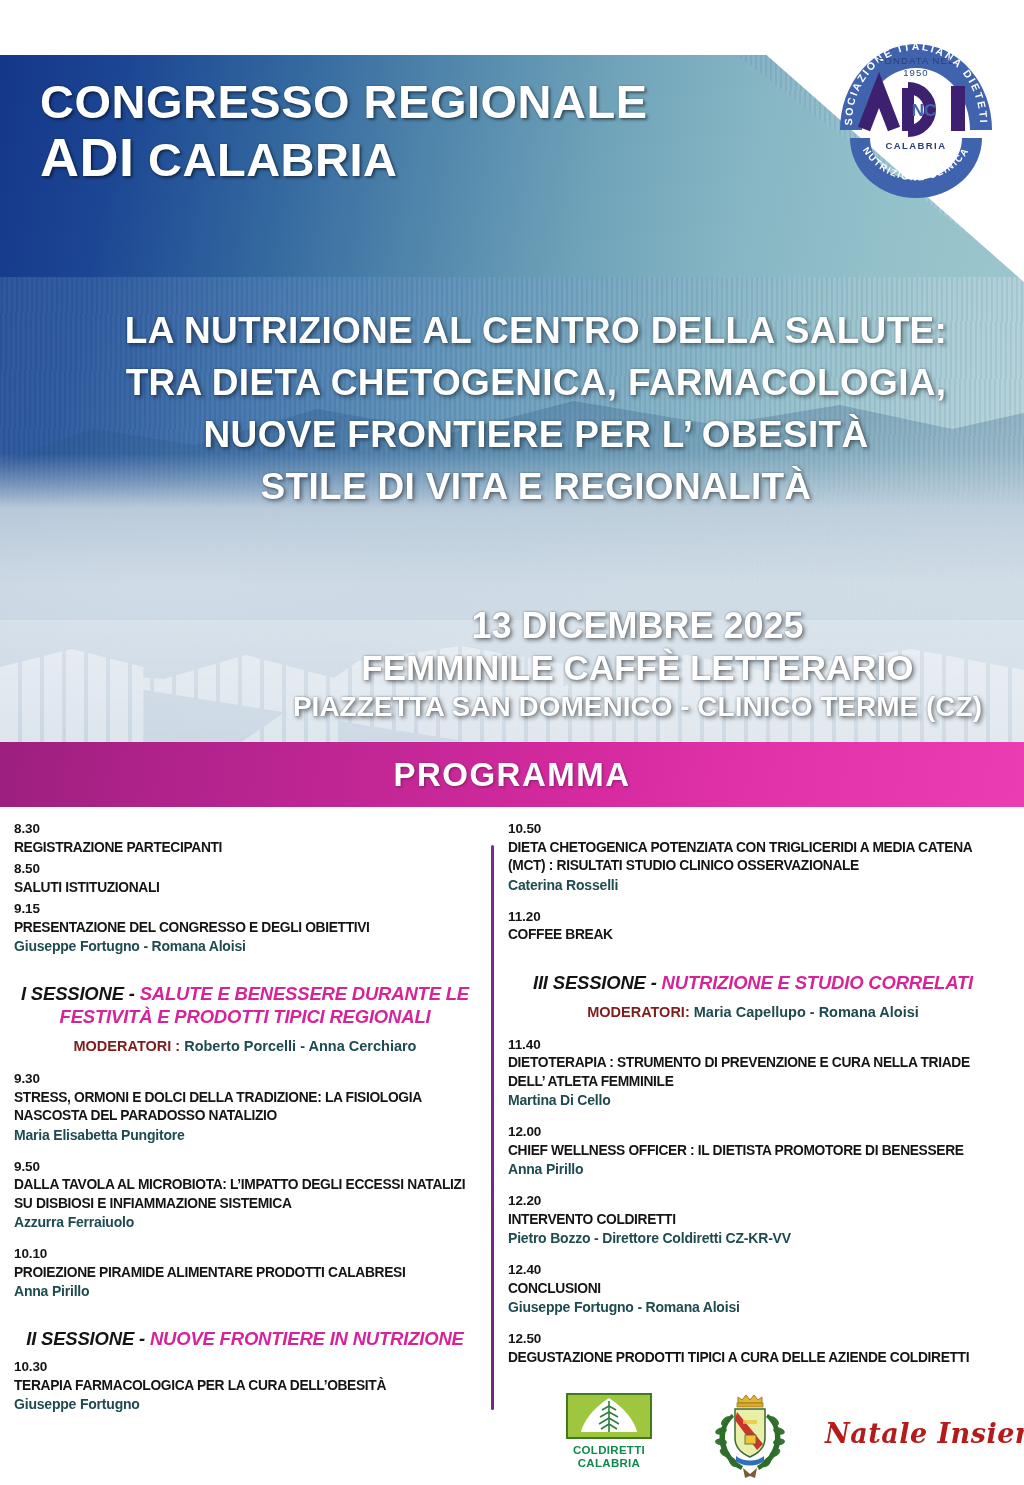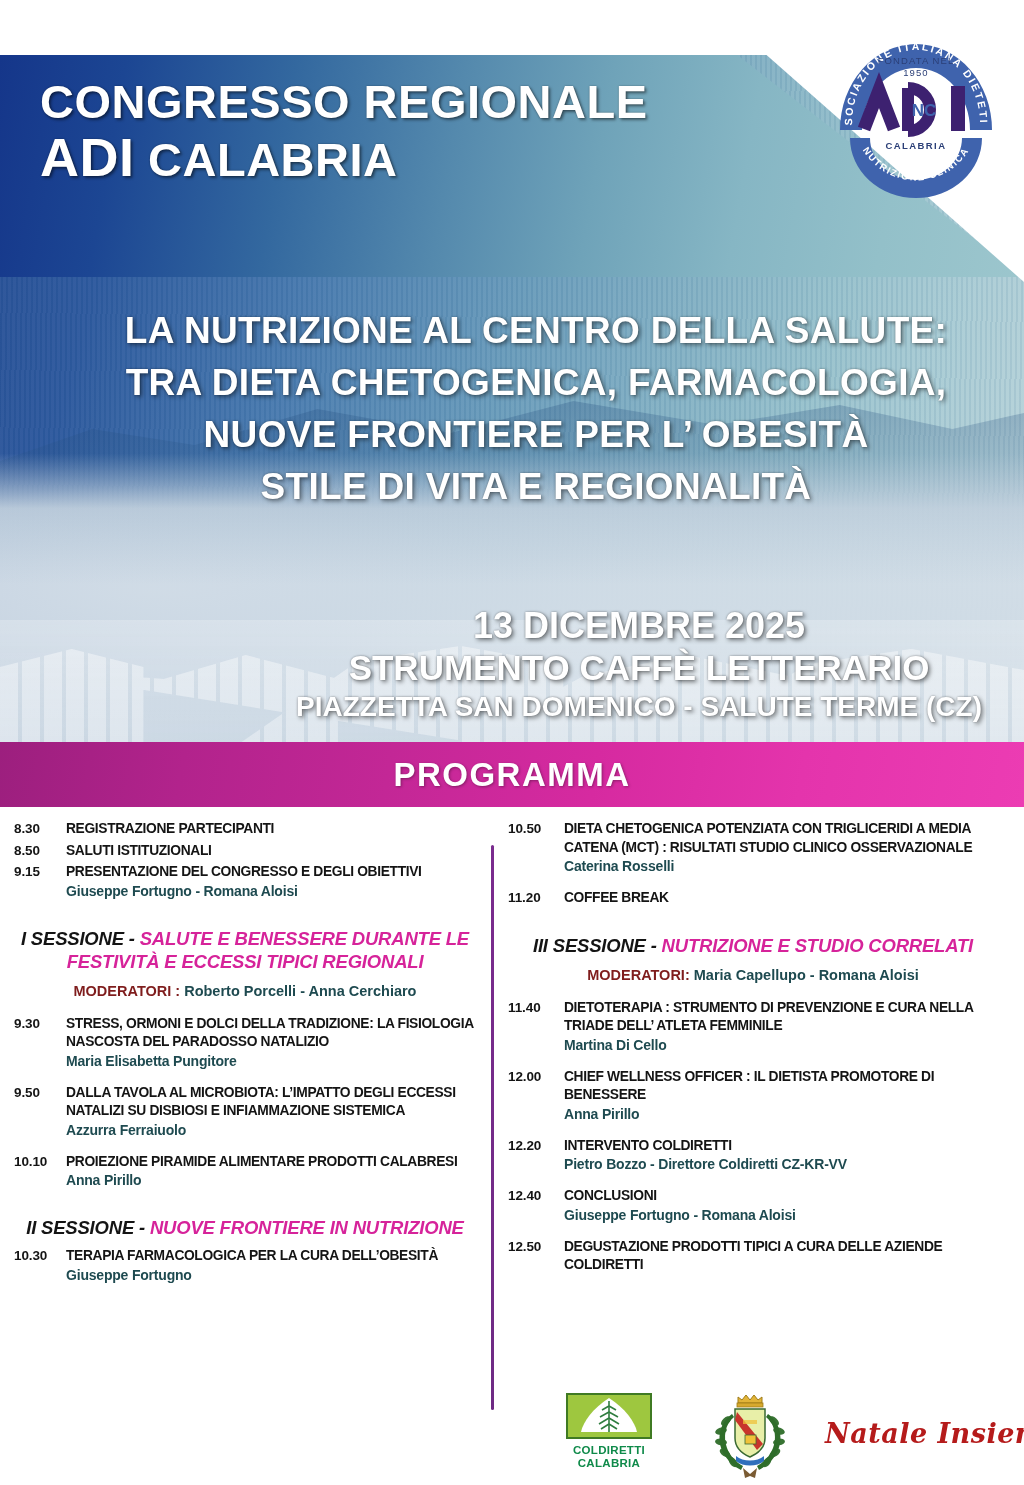--- a/index.html
+++ b/index.html
@@ -98,21 +98,21 @@
 
   
   .body-wrap{position:absolute;left:0;top:820px;width:1024px;height:600px;}
   .divider{position:absolute;left:491px;top:25px;width:3px;height:565px;
            background:linear-gradient(to bottom,#7a2b8e,#6e2a84);border-radius:2px;}
 
   .col{position:absolute;top:0;}
   .col-left{left:14px;width:462px;}
   .col-right{left:508px;width:490px;}
 
-  .item{display:flex;margin-bottom:13px;}
+  .item{display:flex;margin-bottom:13px;flex-direction:column;}
   .item .time{
     flex:0 0 auto;width:52px;color:#141414;font-weight:bold;
     font-size:13.5px;line-height:18.5px;letter-spacing:-.1px;white-space:nowrap;
   }
   .col-right .item .time{width:56px;}
   .item .body{flex:1 1 auto;}
   .item .title{
     color:#141414;font-weight:bold;font-size:13.8px;line-height:18.5px;
     letter-spacing:-.35px;text-transform:uppercase;
   }
@@ -168,22 +168,22 @@
 
     <div class="hero-subtitle">
       <span>LA NUTRIZIONE AL CENTRO DELLA SALUTE:</span>
       <span>TRA DIETA CHETOGENICA, FARMACOLOGIA,</span>
       <span>NUOVE FRONTIERE PER L’ OBESITÀ</span>
       <span>STILE DI VITA E REGIONALITÀ</span>
     </div>
 
     <div class="hero-venue">
       <span class="v1">13 DICEMBRE 2025</span>
-      <span class="v2">STRUMENTO CAFFÈ LETTERARIO</span>
-      <span class="v3">PIAZZETTA SAN DOMENICO - SALUTE TERME (CZ)</span>
+      <span class="v2">FEMMINILE CAFFÈ LETTERARIO</span>
+      <span class="v3">PIAZZETTA SAN DOMENICO - CLINICO TERME (CZ)</span>
     </div>
 
     <div class="adi-logo">
       <svg viewBox="0 0 172 192" width="172" height="192" aria-hidden="true">
         <defs>
           <path id="arcTop" d="M 22,112 A 64,74 0 0 1 150,112" fill="none"></path>
           <path id="arcBotA" d="M 32,122 A 56,56 0 0 0 140,122" fill="none"></path>
           <path id="arcBotB" d="M 26,122 A 62,62 0 0 0 146,122" fill="none"></path>
         </defs>
 
@@ -229,21 +229,21 @@
             <div class="title">SALUTI ISTITUZIONALI</div>
           </div>
         </div>
         <div class="item">
           <div class="time">9.15</div>
           <div class="body">
             <div class="title">PRESENTAZIONE DEL CONGRESSO E DEGLI OBIETTIVI</div>
             <div class="speaker">Giuseppe Fortugno - Romana Aloisi</div>
           </div>
         </div>
-        <div class="session"><span class="sid">I SESSIONE - </span><span class="stitle">SALUTE E BENESSERE DURANTE LE FESTIVITÀ E ECCESSI TIPICI REGIONALI</span></div>
+        <div class="session"><span class="sid">I SESSIONE - </span><span class="stitle">SALUTE E BENESSERE DURANTE LE FESTIVITÀ E PRODOTTI TIPICI REGIONALI</span></div>
         <div class="moderators"><span class="mlabel">MODERATORI : </span><span class="mnames">Roberto Porcelli - Anna Cerchiaro</span></div>
         <div class="item">
           <div class="time">9.30</div>
           <div class="body">
             <div class="title">STRESS, ORMONI E DOLCI DELLA TRADIZIONE: LA FISIOLOGIA NASCOSTA DEL PARADOSSO NATALIZIO</div>
             <div class="speaker">Maria Elisabetta Pungitore</div>
           </div>
         </div>
         <div class="item">
           <div class="time">9.50</div>

